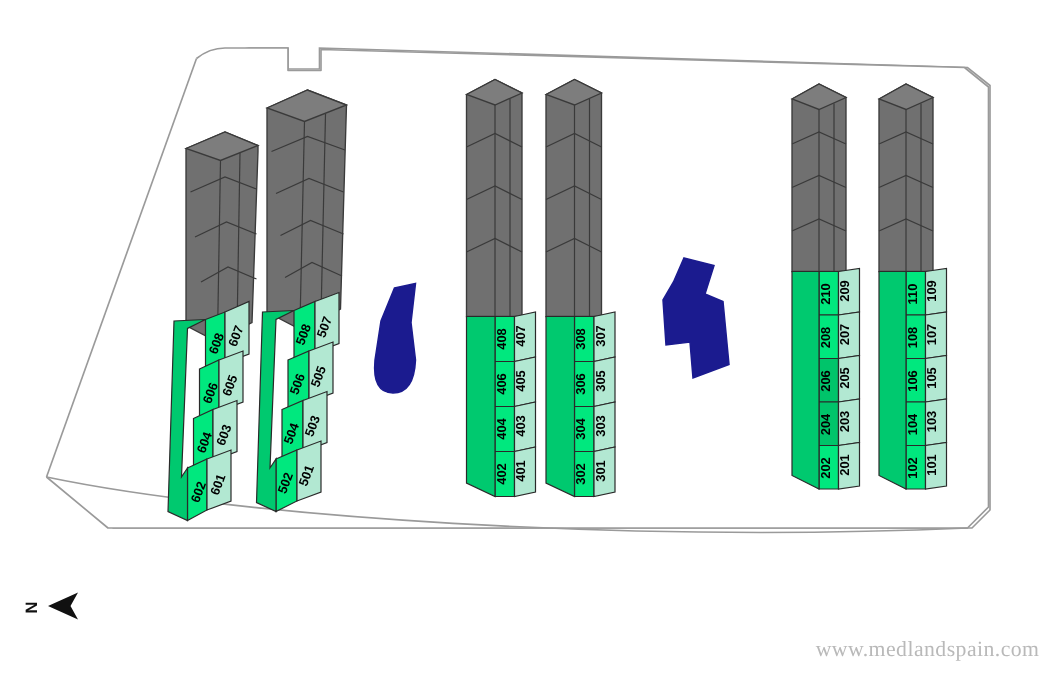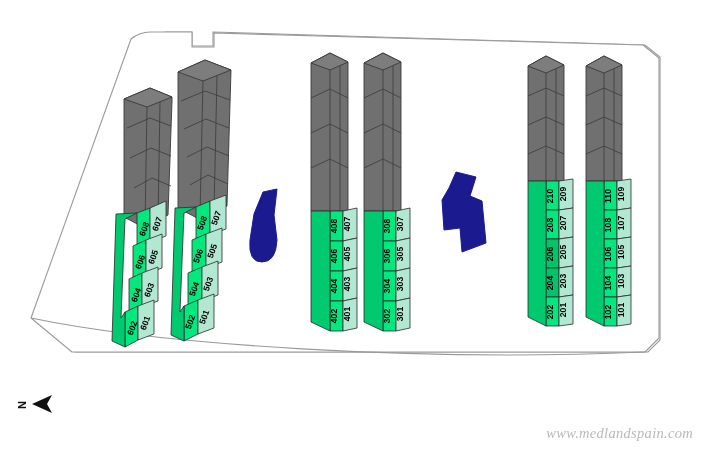--- a/index.html
+++ b/index.html
@@ -3,21 +3,21 @@
 <meta charset="utf-8">
 <style>
   html,body{margin:0;padding:0;background:#ffffff;}
   body{width:705px;height:454px;position:relative;overflow:hidden;
        font-family:"Liberation Sans",sans-serif;}
   #stage{position:absolute;inset:0;width:705px;height:454px;}
   svg.layer{position:absolute;left:0;top:0;width:705px;height:454px;}
   .unit-label{font-family:"Liberation Sans",sans-serif;font-weight:bold;
               font-size:8.6px;fill:#000;}
   .watermark{position:absolute;right:12px;bottom:12px;color:#b9b9b9;
-             font-family:"Liberation Serif",serif;font-style:italic;
+             font-family:"Liberation Serif",serif;
              font-size:14.5px;letter-spacing:.3px;white-space:nowrap;}
   .north{position:absolute;left:18px;top:392px;width:50px;height:28px;}
   .north-letter{position:absolute;left:0px;top:7px;font-size:11px;
                 font-weight:bold;color:#111;
                 transform:rotate(-90deg);transform-origin:center;}
 </style>
 </head>
 <body>
 
 <div id="stage">

